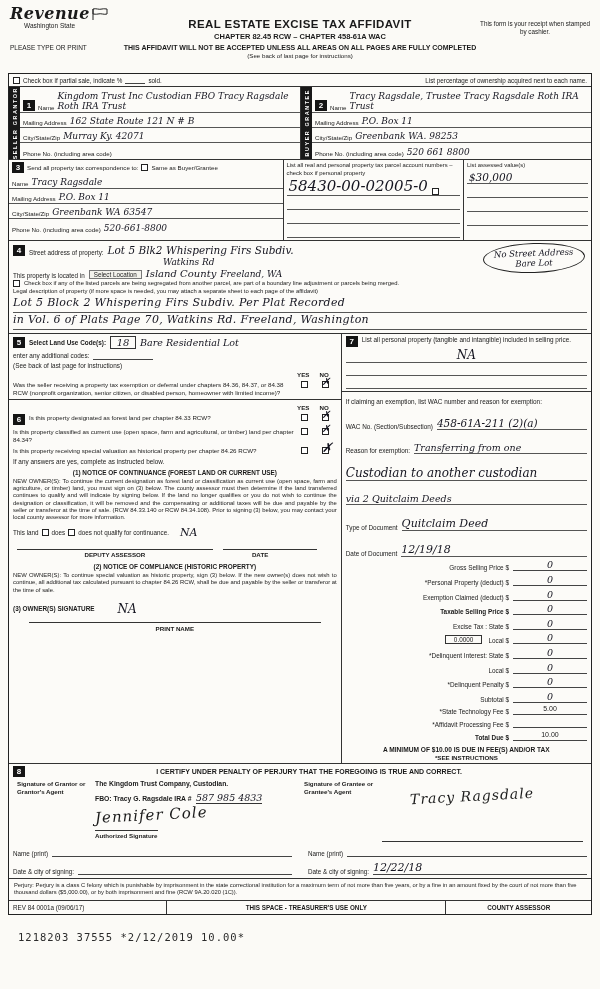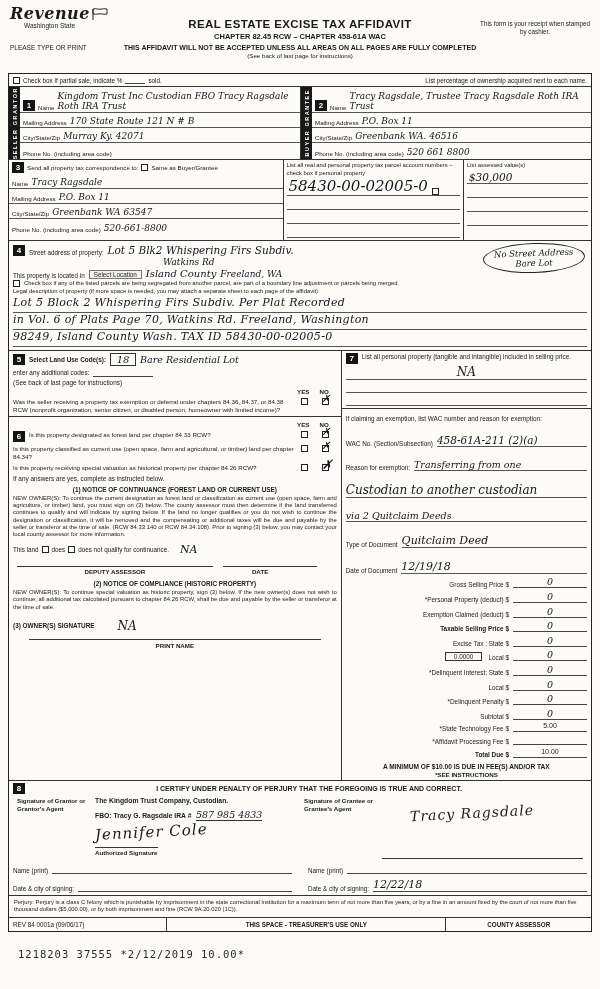--- a/index.html
+++ b/index.html
@@ -151,21 +151,21 @@
             <span>SELLER GRANTOR</span>
           </div>
         <div class="hfields">
           <div class="ffield namef">
             <span class="badge">1</span>
             <span class="flabel">Name</span>
             <span class="hand hand-val">Kingdom Trust Inc Custodian FBO Tracy Ragsdale Roth IRA Trust</span>
           </div>
           <div class="ffield">
             <span class="flabel">Mailing Address</span>
-            <span class="hand hand-val">170 State Route 121 N # B</span>
+            <span class="hand hand-val">162 State Route 121 N # B</span>
           </div>
           <div class="ffield">
             <span class="flabel">City/State/Zip</span>
             <span class="hand hand-val">Murray Ky. 42071</span>
           </div>
           <div class="ffield">
             <span class="flabel">Phone No. (including area code)</span>
             <span class="hand hand-val"></span>
           </div>
         </div>
@@ -179,21 +179,21 @@
             <span class="badge">2</span>
             <span class="flabel">Name</span>
             <span class="hand hand-val">Tracy Ragsdale, Trustee Tracy Ragsdale Roth IRA Trust</span>
           </div>
           <div class="ffield">
             <span class="flabel">Mailing Address</span>
             <span class="hand hand-val">P.O. Box 11</span>
           </div>
           <div class="ffield">
             <span class="flabel">City/State/Zip</span>
-            <span class="hand hand-val">Greenbank WA. 46516</span>
+            <span class="hand hand-val">Greenbank WA. 98253</span>
           </div>
           <div class="ffield">
             <span class="flabel">Phone No. (including area code)</span>
             <span class="hand hand-val">520 661 8800</span>
           </div>
         </div>
       </div>
     </div>
 
     <div class="s3">
@@ -266,23 +266,20 @@
         <span class="tiny">Check box if any of the listed parcels are being segregated from another parcel, are part of a boundary line adjustment or parcels being merged.</span>
       </div>
       <div class="s4row">
         <span class="tiny">Legal description of property (if more space is needed, you may attach a separate sheet to each page of the affidavit)</span>
       </div>
       <div class="legal-line">
         <span class="hand hand-lg">Lot 5 Block 2 Whispering Firs Subdiv. Per Plat Recorded</span>
       </div>
       <div class="legal-line">
         <span class="hand hand-lg">in Vol. 6 of Plats Page 70, Watkins Rd. Freeland, Washington</span>
-      </div>
-      <div class="legal-line">
-        <span class="hand hand-lg">98249, Island County Wash.  TAX ID 58430-00-02005-0</span>
       </div>
     </div>
 
     <div class="mid">
       <div class="midl">
 
         <div class="s5">
           <div class="coderow">
             <span class="badge">5</span>
             <span class="b">Select Land Use Code(s):</span>

